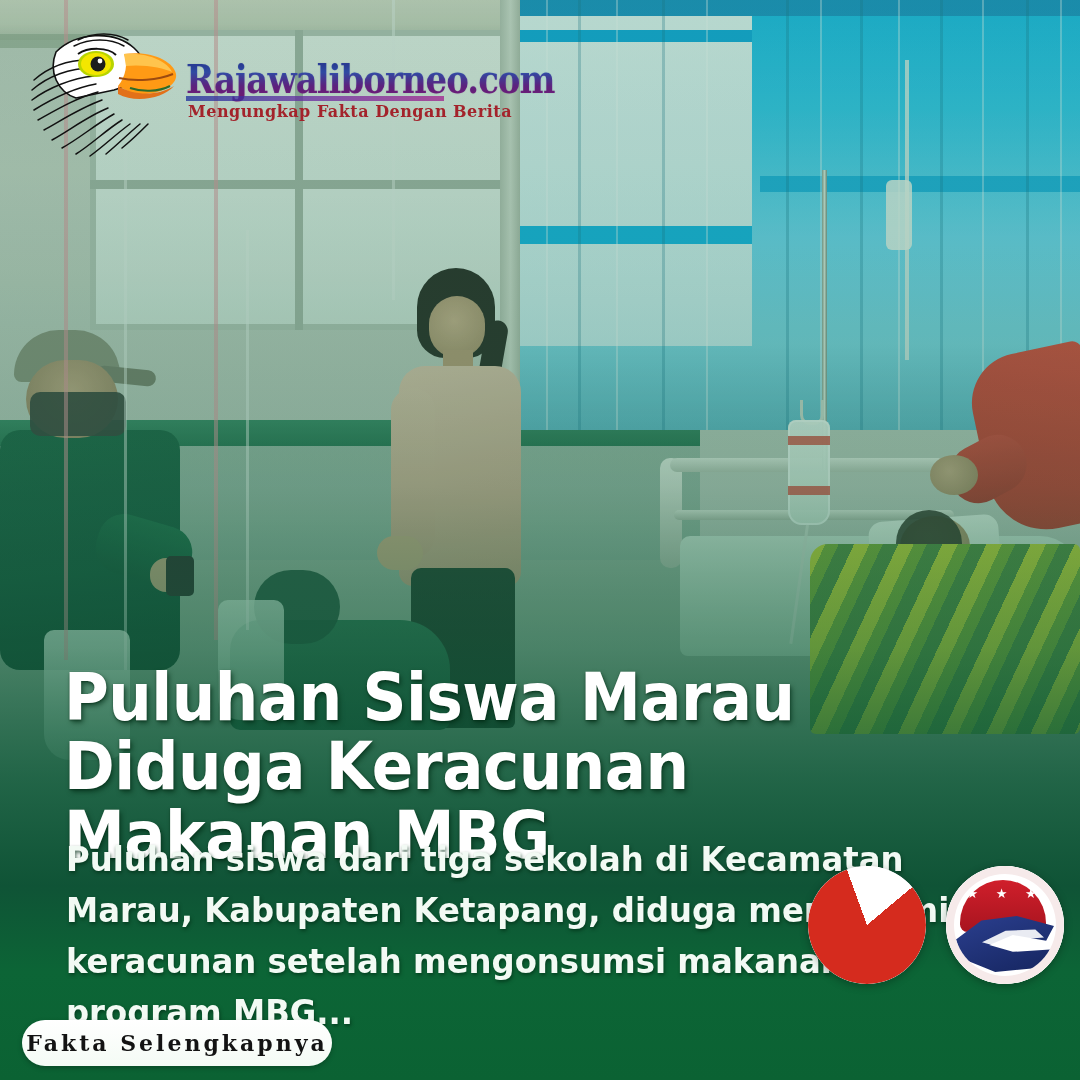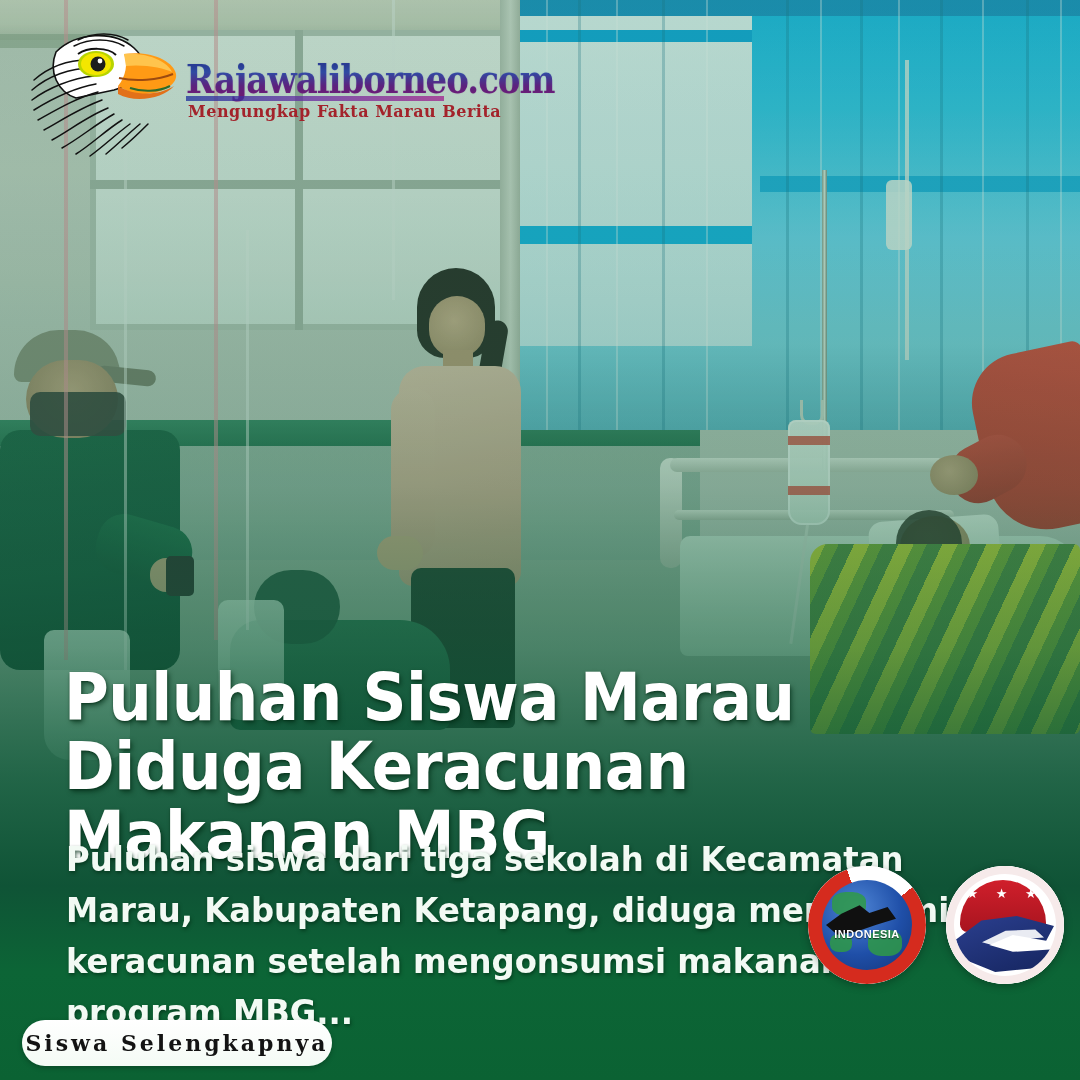--- a/index.html
+++ b/index.html
@@ -390,50 +390,43 @@
       <path d="M60 36 C70 29 90 29 98 37" stroke="#111" stroke-width="2" fill="none"></path>
 
       <path d="M106 36 C134 32 156 44 158 56 C160 68 140 78 116 76 L100 68 C108 58 110 46 106 36 Z" fill="#ff9a15"></path>
       <path d="M106 36 C130 34 150 44 154 54 C146 50 126 46 108 48 Z" fill="#ffc44d"></path>
       <path d="M100 68 C116 78 140 78 156 68 C146 80 118 86 100 76 Z" fill="#e2711a"></path>
       <path d="M101 60 C118 64 140 62 155 56" stroke="#9c4a10" stroke-width="2" fill="none"></path>
       <path d="M112 70 C124 74 140 74 152 68" stroke="#2c6b2c" stroke-width="2" fill="none"></path>
     </svg>
     <div class="logo-word">Rajawaliborneo.com</div>
     <div class="logo-underbar"></div>
-    <div class="logo-tag">Mengungkap Fakta Marau Berita</div>
+    <div class="logo-tag">Mengungkap Fakta Dengan Berita</div>
   </div>
 
   <div class="headline">Puluhan Siswa Marau Diduga Keracunan Makanan MBG</div>
   <div class="subhead">Puluhan siswa dari tiga sekolah di Kecamatan Marau, Kabupaten Ketapang, diduga mengalami keracunan setelah mengonsumsi makanan program MBG...</div>
 
   <div class="badges">
 
     <div class="badge badge-jmsi">
       <div class="bj-ring"></div>
-      <div class="bj-inner">
-        <div class="bj-land" style="left:10px;top:12px;width:34px;height:24px;"></div>
-        <div class="bj-land" style="left:46px;top:50px;width:34px;height:26px;"></div>
-        <div class="bj-land" style="left:8px;top:54px;width:22px;height:18px;"></div>
-        <div class="bj-bird"></div>
-        <div class="bj-text">INDONESIA</div>
-      </div>
     </div>
 
     <div class="badge badge-spri">
       <div class="bs-ring"></div>
       <div class="bs-inner">
         <div class="bs-arc"></div>
         <div class="bs-stars">★ ★ ★</div>
         <div class="bs-swoosh"></div>
         <div class="bs-swoosh2"></div>
       </div>
     </div>
 
   </div>
 
   <div class="pillbar">
     <div class="pill pill-read">
-      <span>Siswa Selengkapnya</span>
+      <span>Fakta Selengkapnya</span>
     </div>
   </div>
 
 </div>
 
 </body></html>

